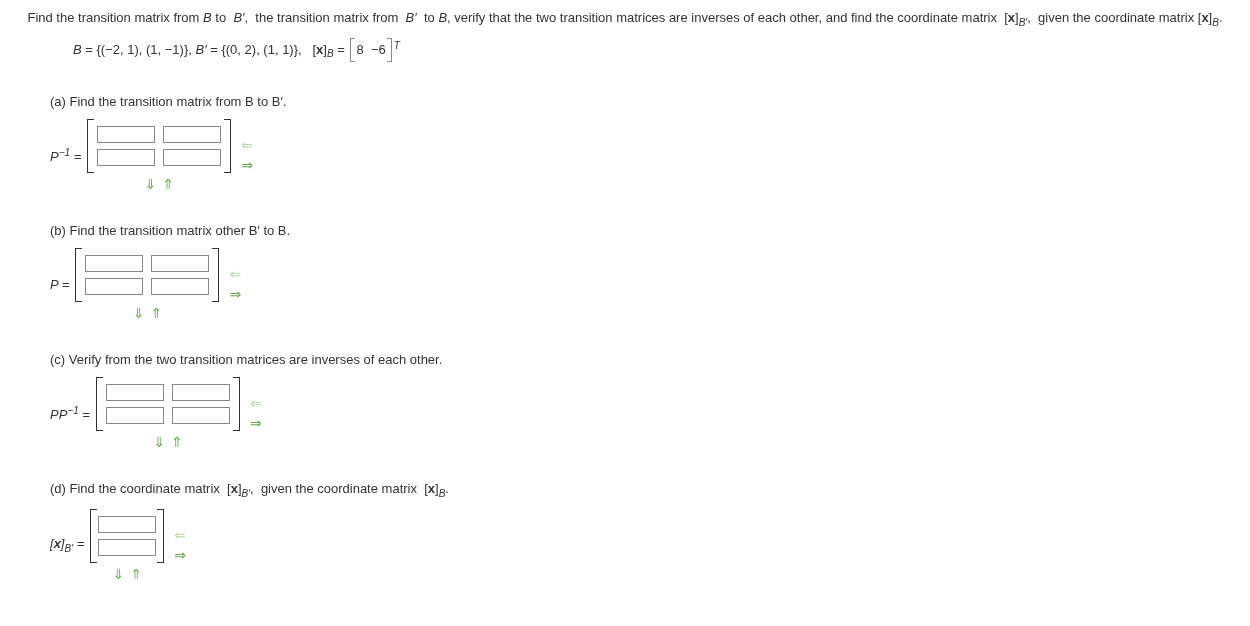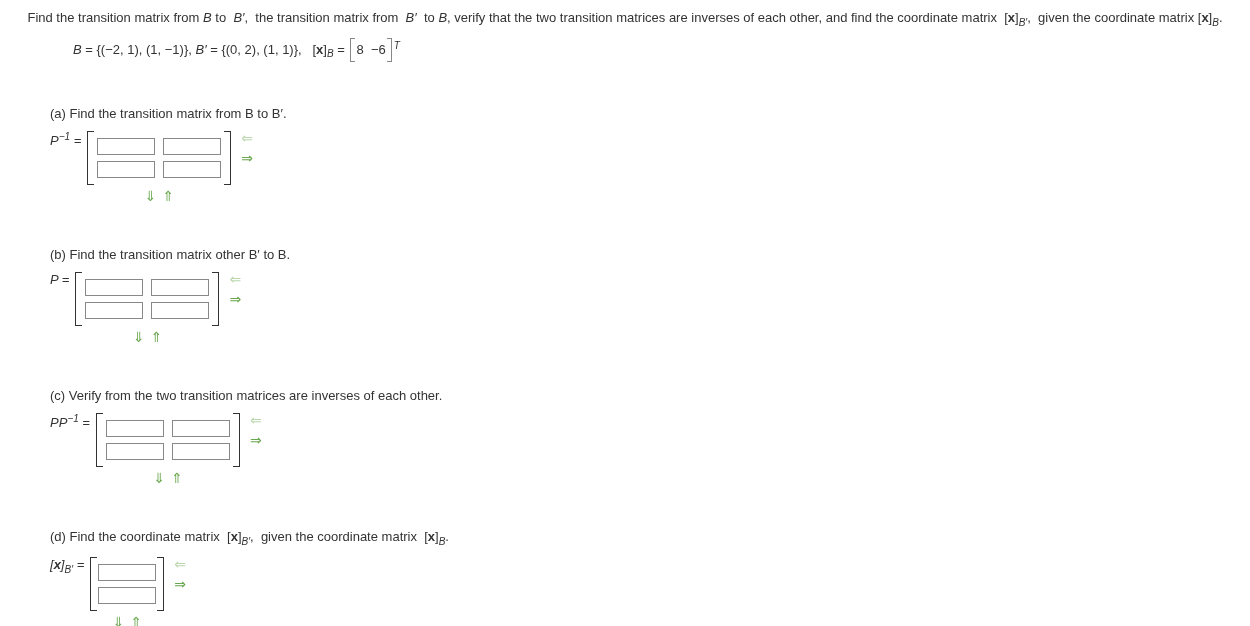--- a/index.html
+++ b/index.html
@@ -6,25 +6,26 @@
     font-family: Arial, Helvetica, sans-serif;
     font-size: 13px;
     color: #333;
     margin: 0;
     padding: 8px 10px;
     width: 1250px;
     box-sizing: border-box;
   }
   .intro { line-height: 1.5; margin-bottom: 8px; text-align: center; }
   .given { margin-left: 63px; margin-bottom: 10px; line-height: 1.6; }
-  .part-label { margin-left: 40px; margin-bottom: 10px; margin-top: 44px; }
+  .part-label { margin-left: 40px; margin-bottom: 10px; margin-top: 32px; }
   .part-label:first-of-type { margin-top: 6px; }
   .answer-row {
     margin-left: 40px;
     display: flex;
+    align-items: center;
     gap: 6px;
     margin-bottom: 8px;
   }
   .lhs { font-style: italic; white-space: nowrap; }
   sup { font-size: 10px; }
   sub { font-size: 10px; }
   .matrix-wrap {
     position: relative;
     display: flex;
     flex-direction: column;

